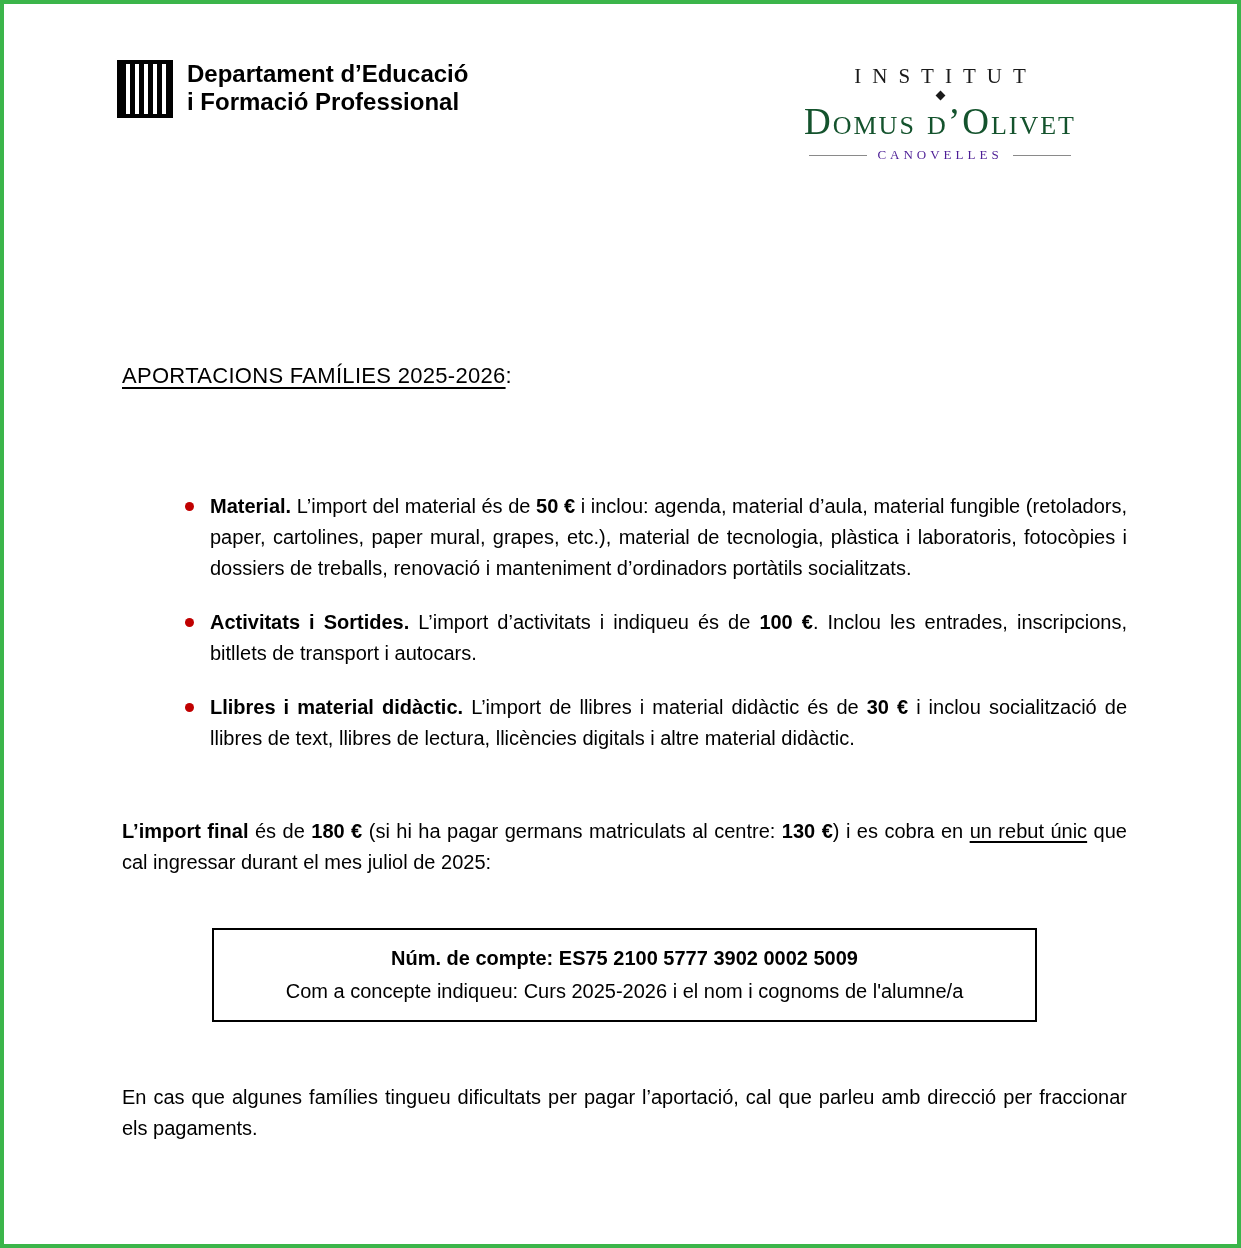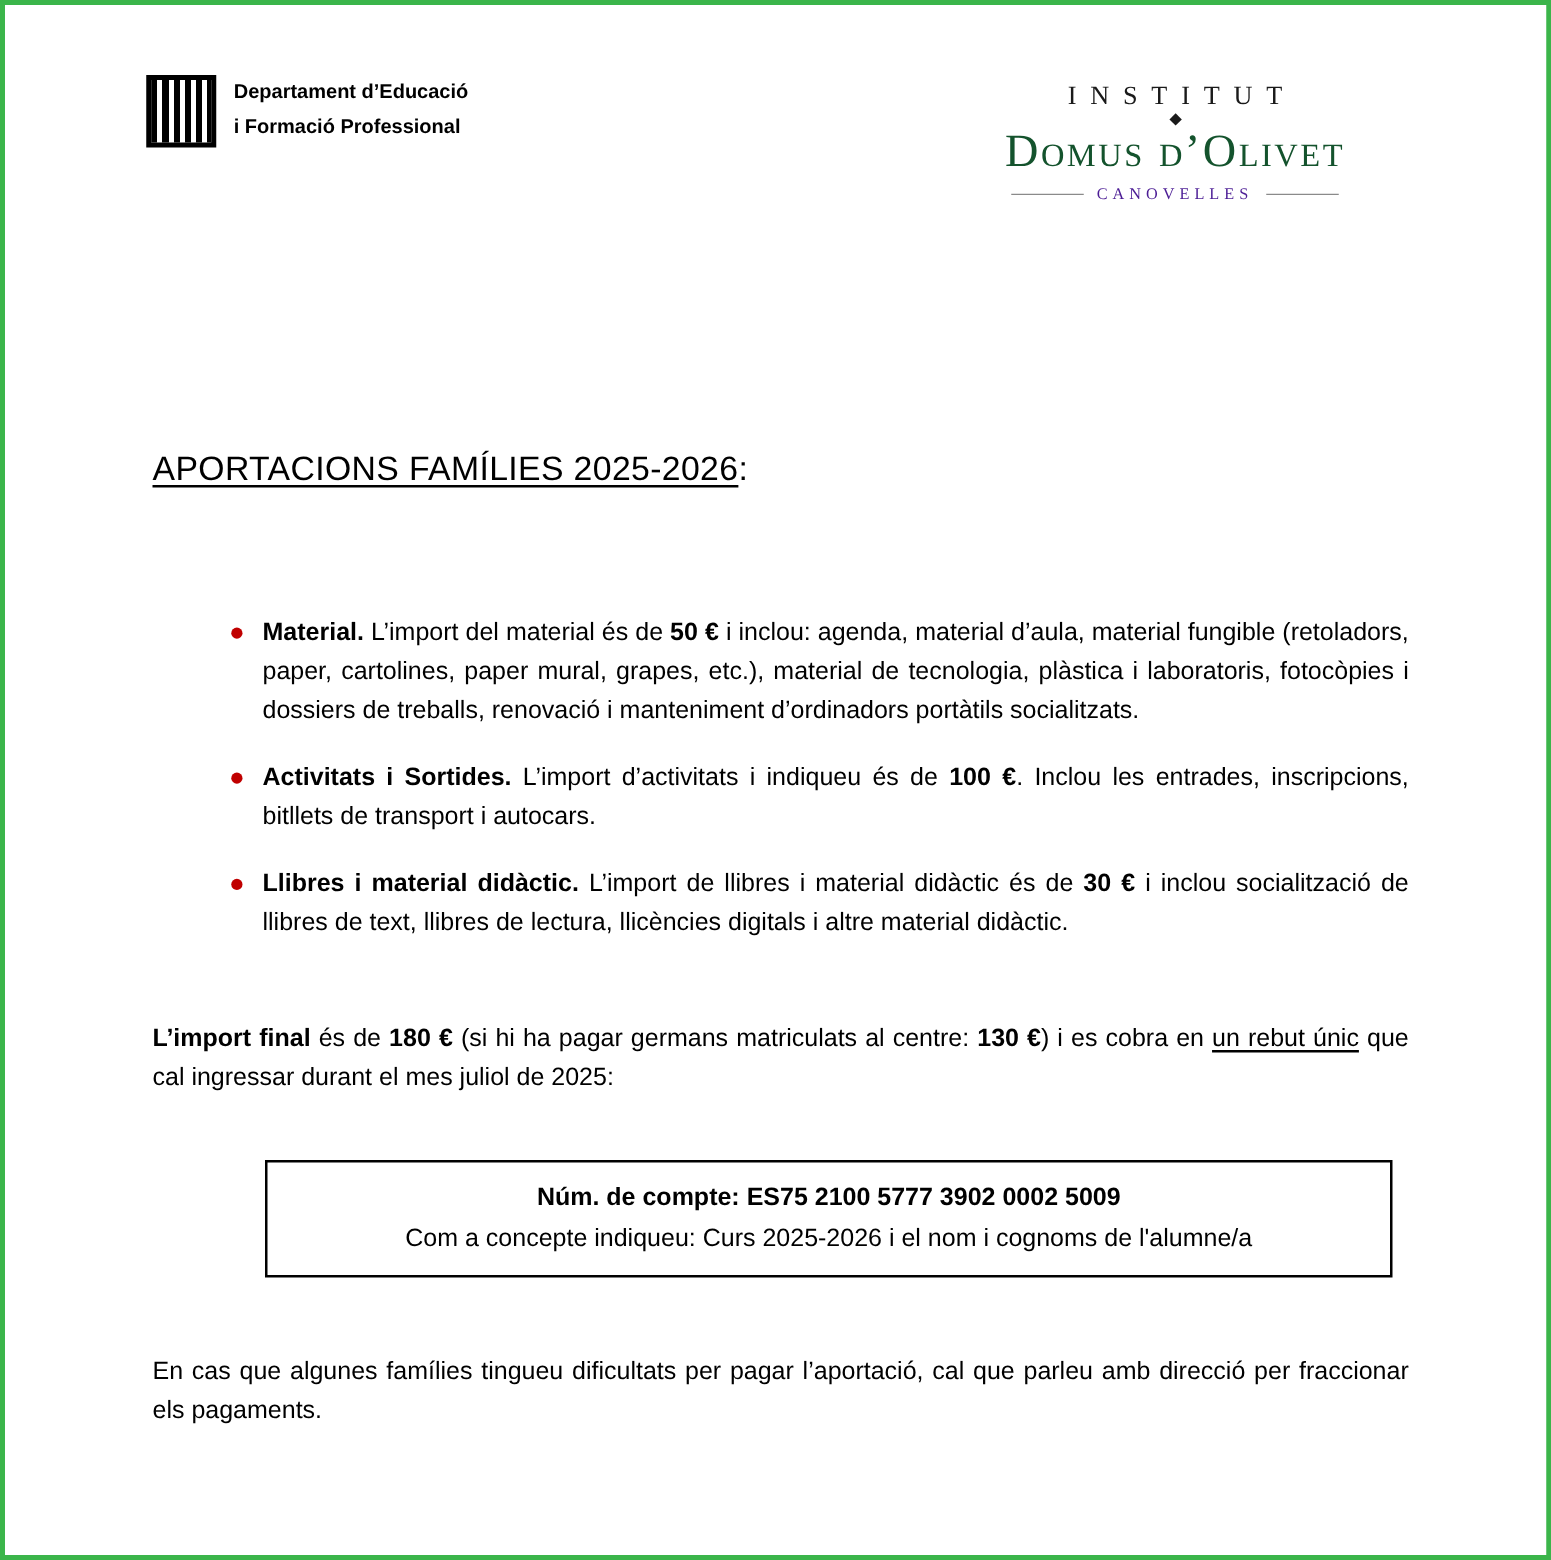--- a/index.html
+++ b/index.html
@@ -18,53 +18,53 @@
   }
 
   
   .gencat { position:absolute; top:56px; left:113px; display:flex; align-items:flex-start; gap:14px; }
   .gencat-logo {
     width:56px; height:58px;
     border:4px solid #000;
     background:repeating-linear-gradient(90deg, #000 0 5px, #fff 5px 9px);
   }
   .gencat-text .g1 { font-size:22px; line-height:28px; color:#111; }
-  .gencat-text .g2 { font-size:16px; line-height:28px; font-weight:bold; color:#000; }
+  .gencat-text .g2 { font-size:24px; line-height:28px; font-weight:bold; color:#000; }
 
   
   .institut { position:absolute; top:60px; left:760px; width:352px; text-align:center; font-family:"Liberation Serif", serif; color:#1a1a1a; }
   .inst1 { font-size:21px; letter-spacing:11px; text-indent:11px; line-height:24px; }
   .inst-diamond { width:7px; height:7px; background:#1a1a1a; transform:rotate(45deg); margin:4px auto 2px auto; }
   .inst2 { font-size:37px; line-height:42px; font-variant:small-caps; letter-spacing:2px; color:#14532d; white-space:nowrap; }
   .inst3-row { display:flex; align-items:center; justify-content:center; gap:10px; margin-top:4px; }
   .rule { display:inline-block; width:58px; height:1px; background:#8a8a8a; }
   .inst3 { font-size:13px; letter-spacing:4px; color:#4c1d95; }
 
   
   .content { position:absolute; left:118px; top:356px; width:1005px; font-size:20px; line-height:31px; }
 
-  .title { font-size:27px; font-weight:normal; letter-spacing:0.3px; }
+  .title { font-size:22px; font-weight:normal; letter-spacing:0.3px; }
   .title .title-underline { text-decoration:underline; text-underline-offset:4px; }
 
   .bullets { list-style:none; margin-top:100px; }
   .bullet-item { position:relative; padding-left:88px; text-align:justify;margin-top:11px; }
   .bullet-item + .bullet-item { margin-top:23px; }
   .dot { position:absolute; left:63px; top:11px; width:9px; height:9px; border-radius:50%; background:var(--red, #c00000); }
 
   .para { text-align:justify; }
   .final { margin-top:62px; }
   .closing { margin-top:60px; }
 
   .b { font-weight:bold; }
   .u { text-decoration:underline; text-underline-offset:3px; }
 
   .account-box {
     margin-top:50px;
     margin-left:90px;
-    width:902px;
+    width:825px;
     border:2px solid #000;
     text-align:center;
     padding:12px 20px;
     line-height:33px;
   }
   .acc1 { font-weight:bold; }
 </style>
 </head>
 <body>
 

